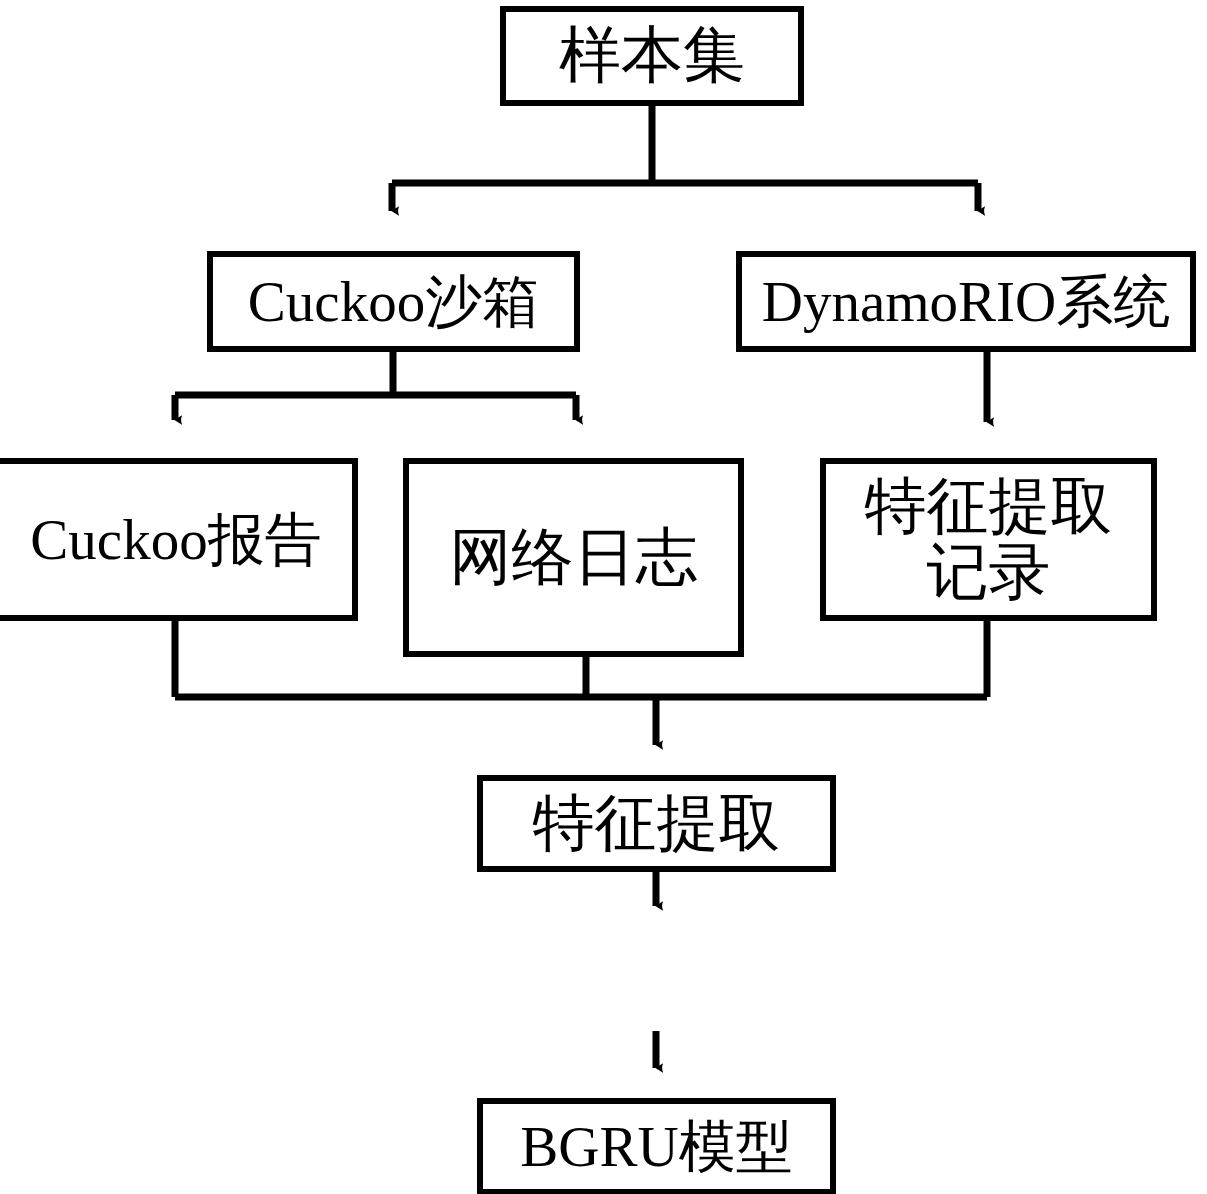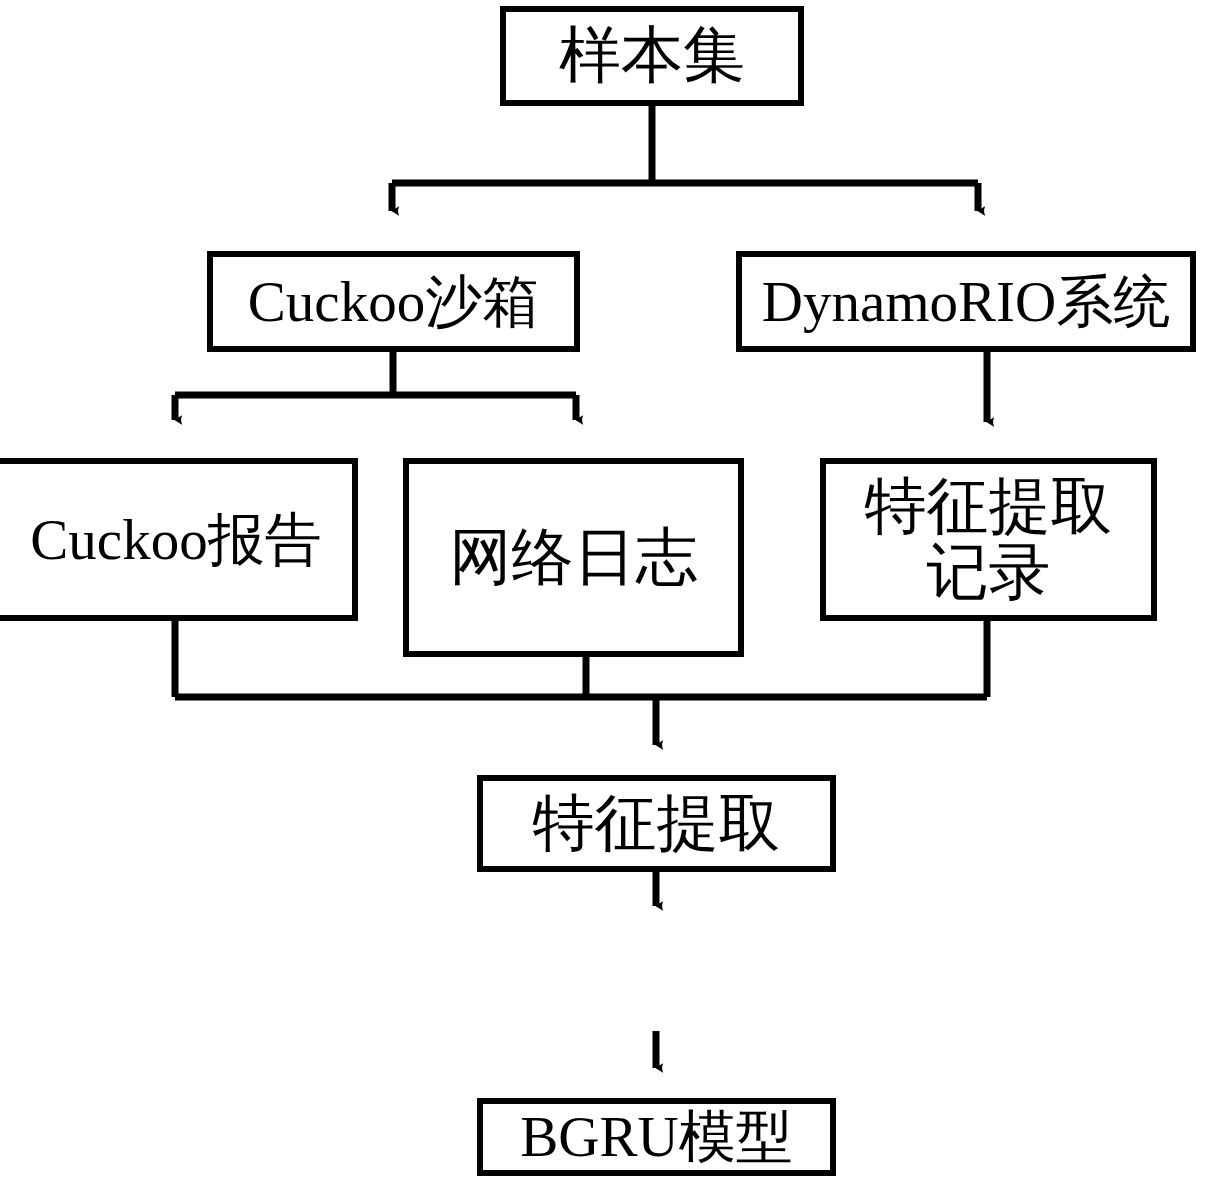--- a/index.html
+++ b/index.html
@@ -109,17 +109,17 @@
   <div class="node f-lg" style="left:820px; top:458px; width:337px; height:163px;">
     <span class="label">特征提取
 记录</span>
   </div>
 
   <div class="node f-lg" style="left:477px; top:775px; width:359px; height:97px;">
     <span class="label">特征提取</span>
   </div>
 
 
-  <div class="node f-md" style="left:477px; top:1098px; width:359px; height:78px;align-items:center;">
+  <div class="node f-md" style="left:477px; top:1098px; width:359px; height:97px;align-items:center;">
     <span class="label">BGRU模型</span>
   </div>
 
 </div>
 
 </body></html>

